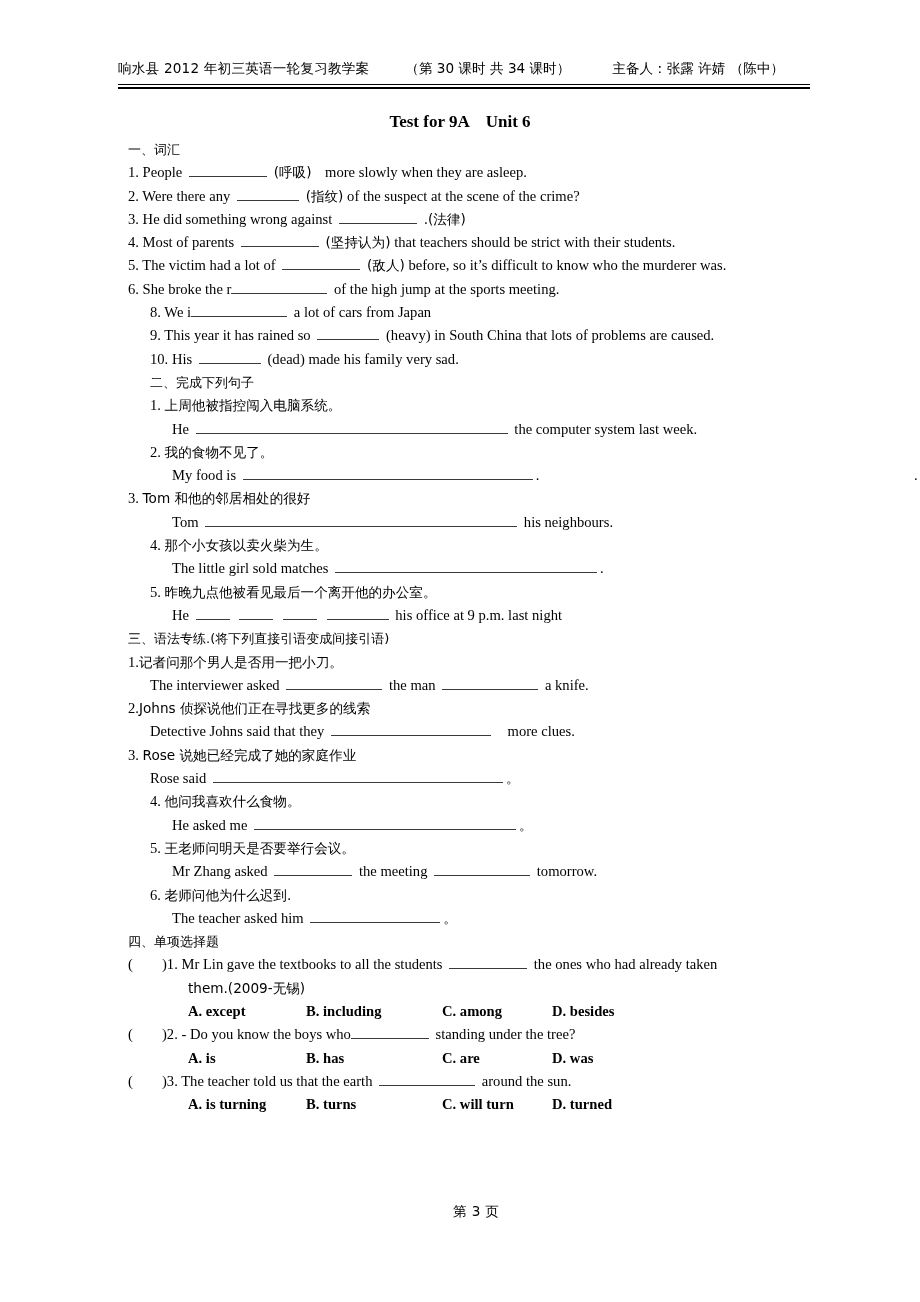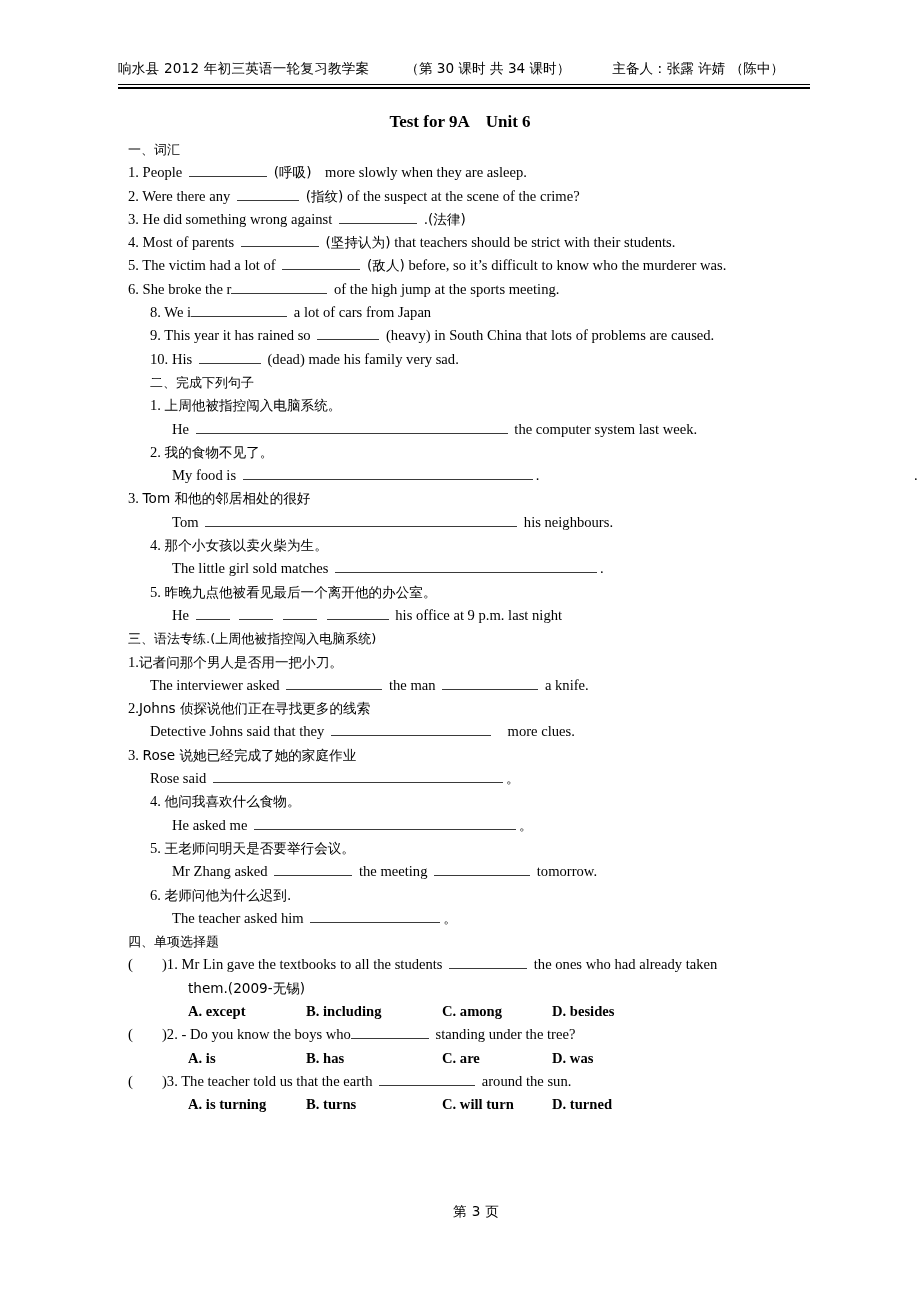--- a/index.html
+++ b/index.html
@@ -268,21 +268,21 @@
     </div>
     <div class="line indent2">
       <span>He</span>
       <span class="blank b-xs"></span>
       <span class="blank b-xs"></span>
       <span class="blank b-xs"></span>
       <span class="blank b-sm"></span>
       <span>his office at 9 p.m. last night</span>
     </div>
 
-    <div class="line sec-head">三、语法专练.(上周他被指控闯入电脑系统)</div>
+    <div class="line sec-head">三、语法专练.(将下列直接引语变成间接引语)</div>
 
     <div class="line">
       <span>1.</span><span class="cn">记者问那个男人是否用一把小刀。</span>
     </div>
     <div class="line indent">
       <span>The interviewer asked</span>
       <span class="blank b-lg"></span>
       <span>the man</span>
       <span class="blank b-lg"></span>
       <span>a knife.</span>

